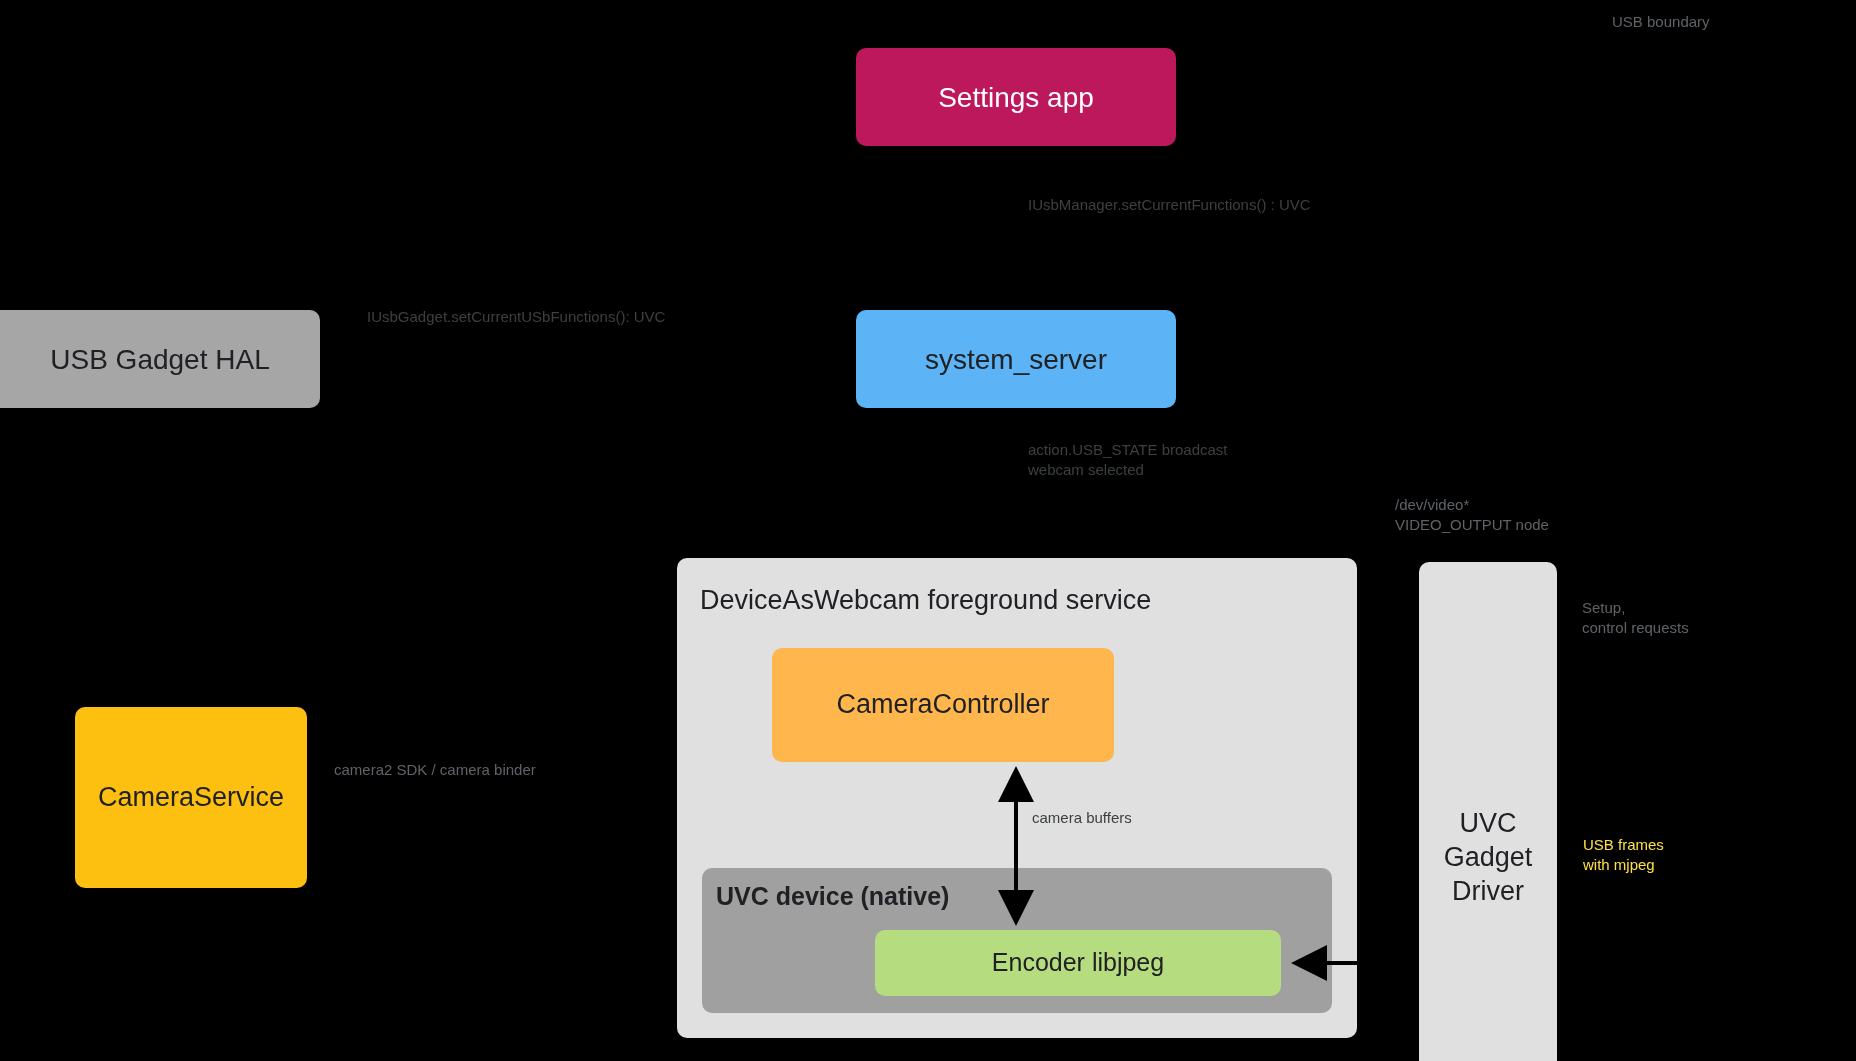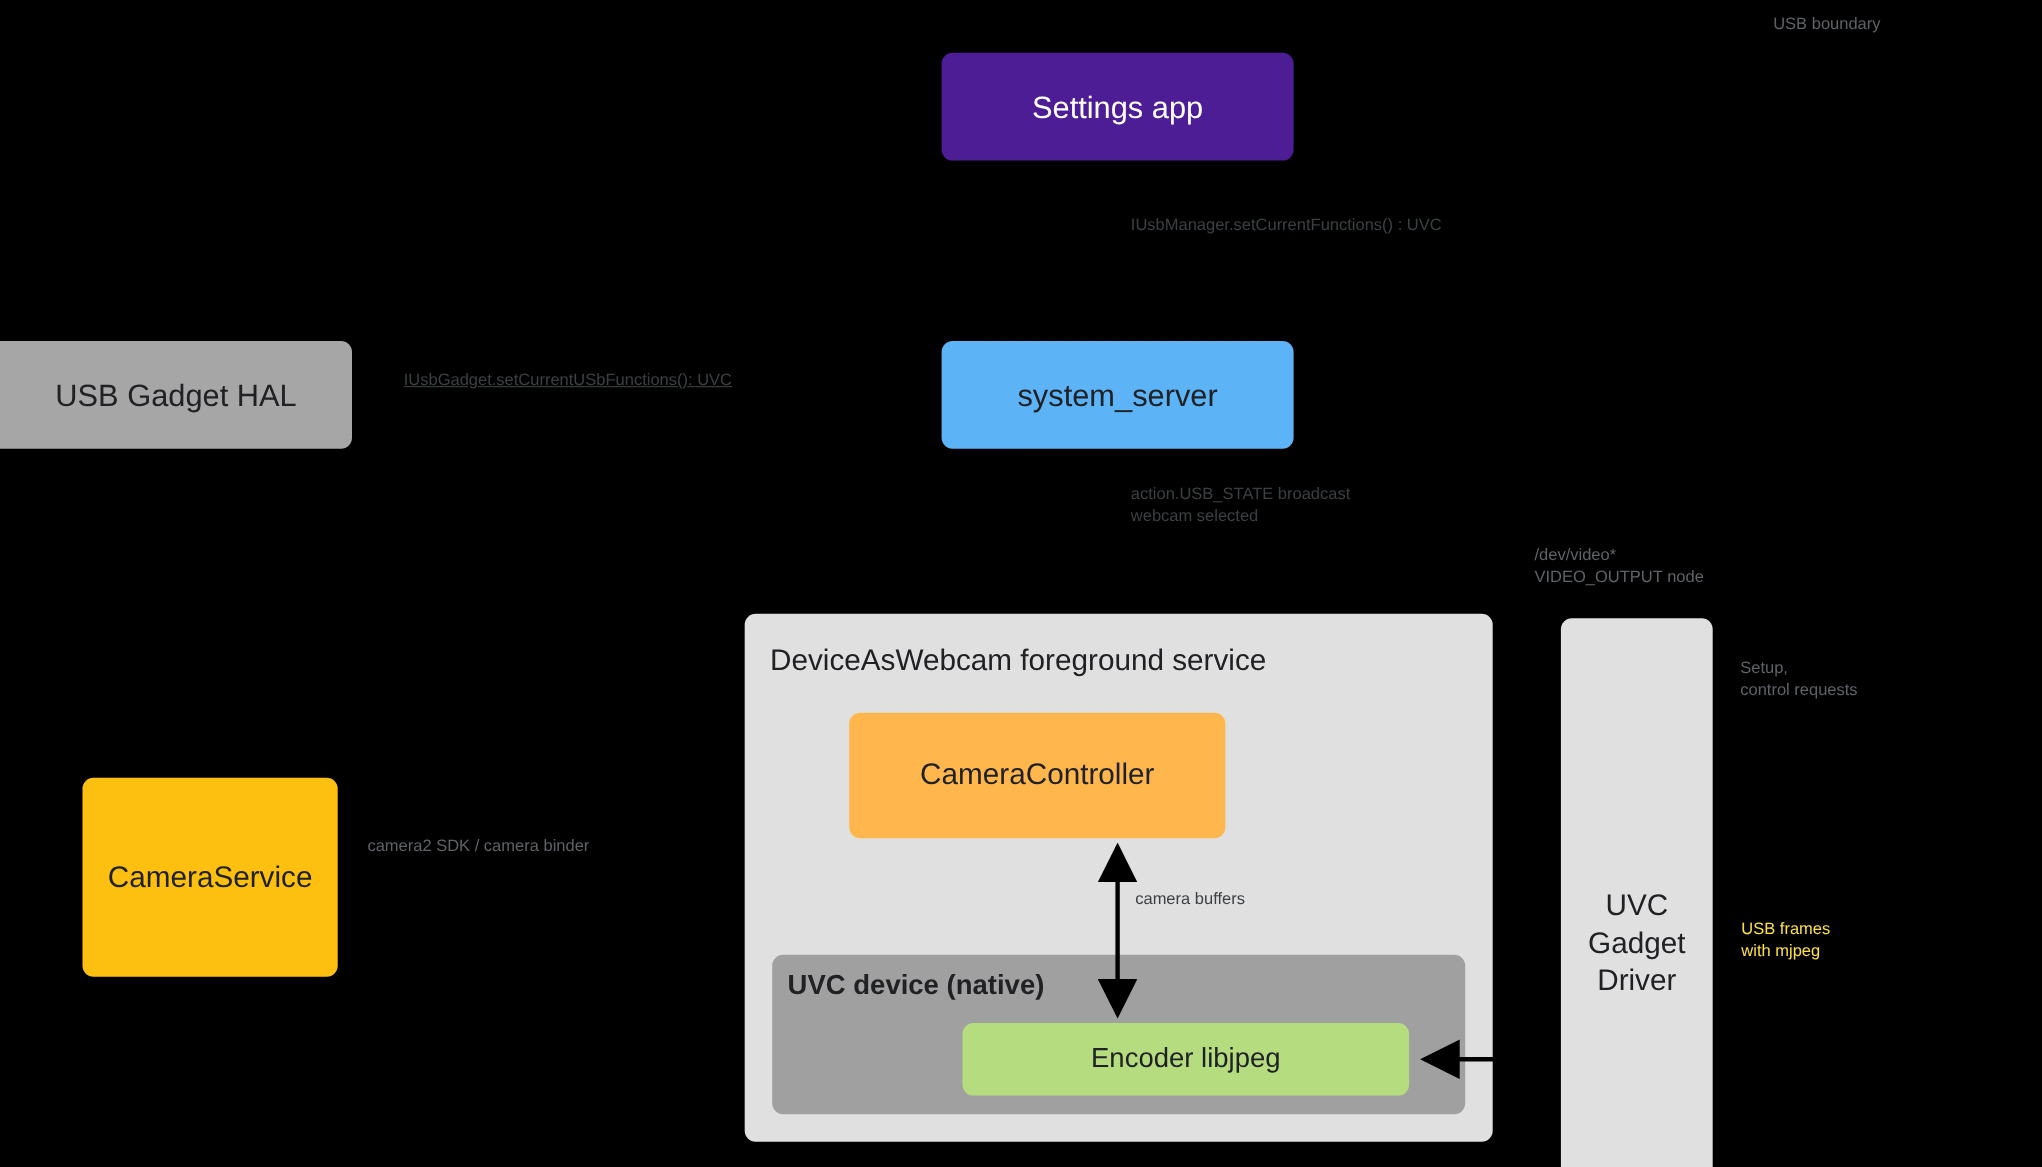--- a/index.html
+++ b/index.html
@@ -34,21 +34,21 @@
     position: absolute;
     color: #3c4043;
     font-size: 15px;
     line-height: 1.35;
     white-space: pre;
   }
 
   
   #settings-app {
     left: 856px; top: 48px; width: 320px; height: 98px;
-    background: #4c1d95;
+    background: #be185d;
     color: #ffffff;
     font-size: 28px;
   }
   #usb-gadget-hal {
     left: 0px; top: 310px; width: 320px; height: 98px;
     background: #a6a6a6;
     color: #202124;
     font-size: 28px;
     border-radius: 0 10px 10px 0;
   }
@@ -110,21 +110,21 @@
   #encoder-libjpeg {
     left: 875px; top: 930px; width: 406px; height: 66px;
     background: #b5dd80;
     color: #202124;
     font-size: 25px;
   }
 
   
   #lbl-usb-boundary      { left: 1612px; top: 12px; color: #5f6368; }
   #lbl-iusbmanager       { left: 1028px; top: 195px; }
-  #lbl-iusbgadget        { left: 367px;  top: 336px; text-decoration: underline; }
+  #lbl-iusbgadget        { left: 367px;  top: 307px; }
   #lbl-usb-state         { left: 1028px; top: 440px; }
   #lbl-devvideo          { left: 1395px; top: 495px; color: #5f6368; }
   #lbl-setup             { left: 1582px; top: 598px; color: #5f6368; }
   #lbl-usb-frames        { left: 1583px; top: 835px; color: #fde047; }
   #lbl-camera2sdk        { left: 334px;  top: 760px; color: #5f6368; }
   #lbl-camera-buffers    { left: 1032px; top: 808px; }
 
   svg.arrows {
     position: absolute;
     left: 0; top: 0;

